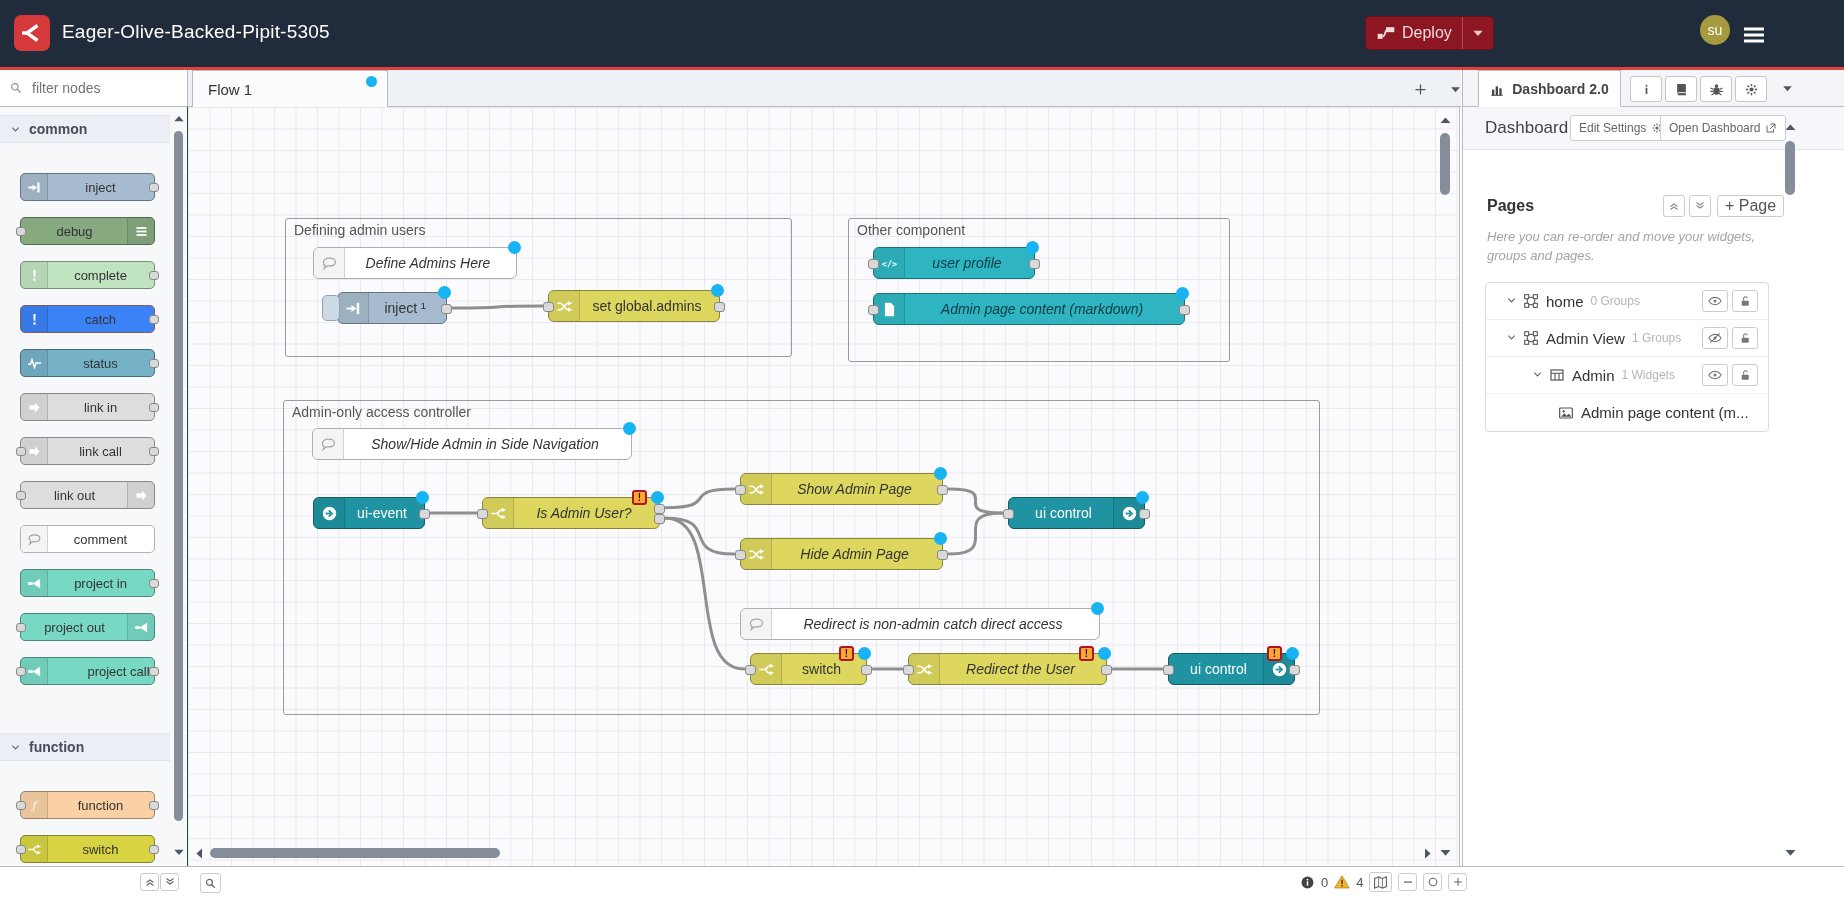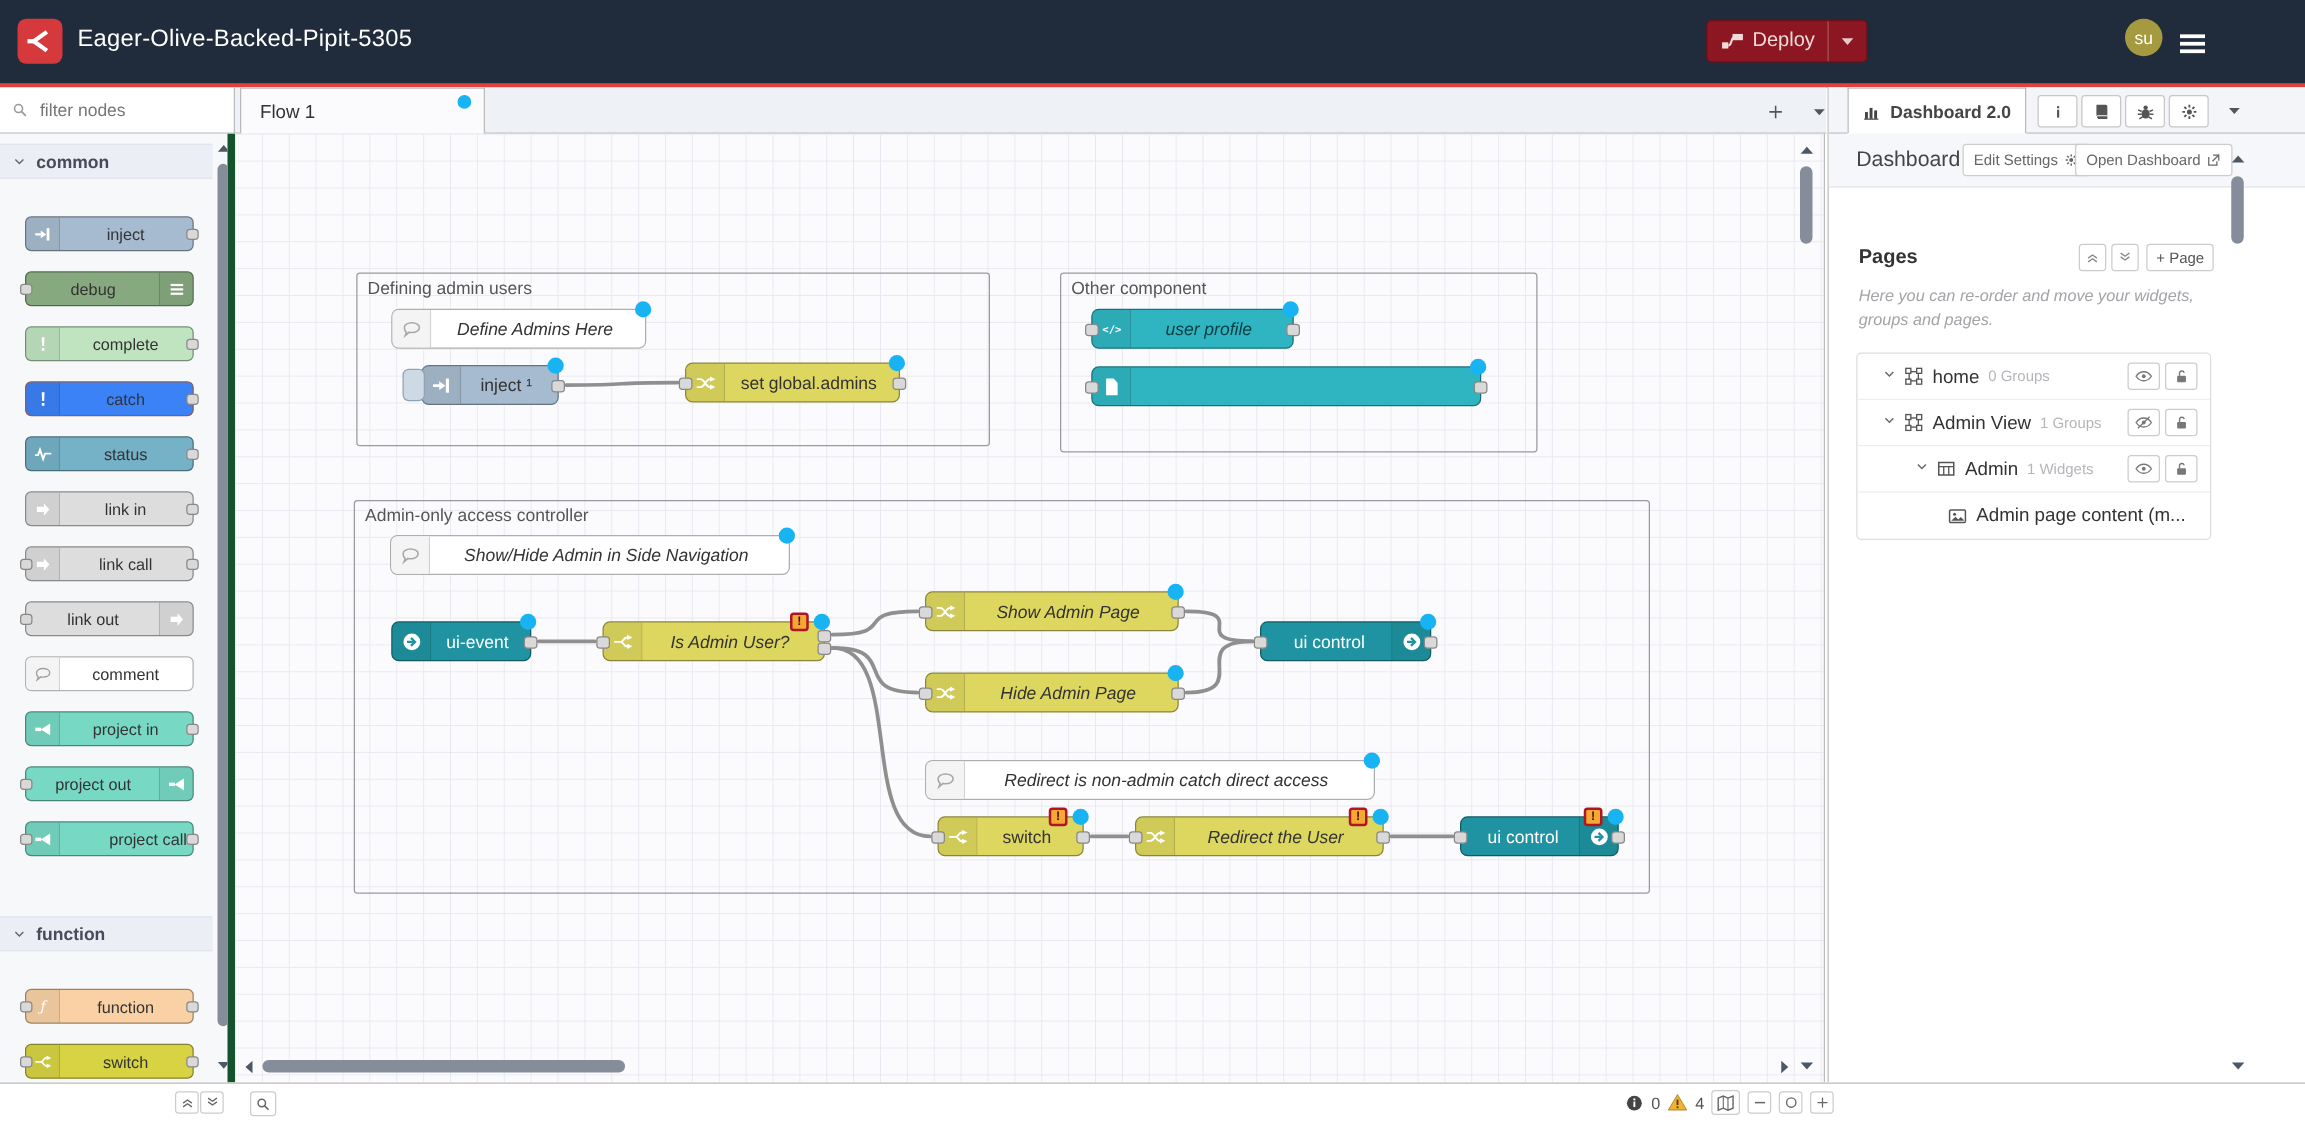--- a/index.html
+++ b/index.html
@@ -31,21 +31,21 @@
   .node{position:absolute;height:32px;border-radius:6px;border:1px solid #888;box-sizing:border-box;font-size:14px;color:#333;}
   .node .nlabel{position:absolute;top:0;bottom:0;display:flex;align-items:center;justify-content:center;white-space:nowrap;}
   .node .nicon{position:absolute;top:0;bottom:0;width:30px;display:flex;align-items:center;justify-content:center;background:rgba(0,0,0,0.06);}
   .node .nicon.left{left:0;border-right:1px solid rgba(0,0,0,0.14);border-radius:5px 0 0 5px;}
   .node .nicon.right{right:0;border-left:1px solid rgba(0,0,0,0.14);border-radius:0 5px 5px 0;}
   .port{position:absolute;width:11px;height:10px;background:#d9d9d9;border:1px solid #888;border-radius:3px;box-sizing:border-box;}
   .cdot{position:absolute;top:-7px;width:13px;height:13px;border-radius:50%;background:#17b3f2;}
   .wbadge{position:absolute;top:-8px;width:15px;height:15px;background:#f7a832;border:2px solid #ad1625;border-radius:3px;box-sizing:border-box;color:#4d0b00;font-size:10px;font-weight:bold;line-height:11px;text-align:center;}
   .injbtn{position:absolute;left:-16px;top:2px;width:18px;height:26px;background:#cdd9e4;border:1px solid #8fa3b5;border-radius:5px;box-sizing:border-box;}
   
-  #palette{position:absolute;left:0;top:107px;width:188px;height:759px;background:#f7f8fa;border-right:6px solid #14532d;box-sizing:border-box;overflow:hidden;}
+  #palette{position:absolute;left:0;top:107px;width:188px;height:759px;background:#f7f8fa;border-right:1px solid #14532d;box-sizing:border-box;overflow:hidden;}
   .pcat-hdr{height:26px;margin-top:8px;background:#eceef6;border-top:1px solid #e2e4ee;border-bottom:1px solid #e2e4ee;display:flex;align-items:center;color:#4a4a5a;font-weight:bold;font-size:14px;padding-left:10px;gap:8px;}
   .pcat-items{padding:30px 0 24px 0;}
   .pitem{position:relative;width:135px;height:28px;margin:0 0 16px 20px;border-radius:5px;border:1px solid #888;box-sizing:border-box;font-size:13px;color:#333;cursor:grab;}
   .pitem .plabel{position:absolute;top:0;bottom:0;display:flex;align-items:center;justify-content:center;white-space:nowrap;}
   .pitem .picon{position:absolute;top:0;bottom:0;width:26px;display:flex;align-items:center;justify-content:center;background:rgba(0,0,0,0.06);}
   .pitem .picon.left{left:0;border-right:1px solid rgba(0,0,0,0.14);border-radius:4px 0 0 4px;}
   .pitem .picon.right{right:0;border-left:1px solid rgba(0,0,0,0.14);border-radius:0 4px 4px 0;}
   .pport{position:absolute;width:10px;height:9px;background:#d9d9d9;border:1px solid #888;border-radius:3px;box-sizing:border-box;top:9px;}
   
   .caret{position:absolute;color:#4c5866;cursor:pointer;}
@@ -57,21 +57,21 @@
   .sb-tool{position:absolute;top:6px;width:32px;height:26px;background:#fff;border:1px solid #c7c7c7;border-radius:3px;box-sizing:border-box;display:flex;align-items:center;justify-content:center;color:#555;cursor:pointer;}
   #sb-dash{position:absolute;left:0;top:37px;width:100%;height:43px;background:#f6f7fb;border-bottom:1px solid #e3e3ea;box-sizing:border-box;}
   #sb-dash .dtitle{position:absolute;left:22px;top:11px;font-size:17px;color:#444;}
   .sb-btn{position:absolute;top:8px;height:26px;background:#fff;border:1px solid #ccc;border-radius:3px;box-sizing:border-box;display:flex;align-items:center;justify-content:center;gap:5px;font-size:12px;color:#666;cursor:pointer;padding:0 8px;}
   #sb-tabs{position:absolute;left:0;top:80px;width:100%;height:40px;border-bottom:1px solid #bbb;box-sizing:border-box;}
   .sbtab{position:absolute;top:0;height:40px;width:96px;box-sizing:border-box;display:flex;align-items:center;justify-content:center;font-size:15px;cursor:pointer;}
   .sbtab.on{background:#fff;border:1px solid #bbb;border-bottom:1px solid #fff;color:#203646;font-weight:bold;}
   .sbtab.off{background:#e8ebf3;border:1px solid #c9cdd8;color:#667;}
   #pages-hdr{position:absolute;left:24px;top:127px;font-size:16px;font-weight:bold;color:#333;}
   .pg-mini{position:absolute;top:125px;width:22px;height:22px;background:#fff;border:1px solid #ccc;border-radius:3px;box-sizing:border-box;display:flex;align-items:center;justify-content:center;color:#888;cursor:pointer;}
-  #pg-add{position:absolute;left:254px;top:125px;height:22px;padding:0 7px;background:#fff;border:1px solid #ccc;border-radius:3px;box-sizing:border-box;display:flex;align-items:center;font-size:12px;color:#555;cursor:pointer;}
+  #pg-add{position:absolute;left:254px;top:125px;height:22px;padding:0 7px;background:#fff;border:1px solid #ccc;border-radius:3px;box-sizing:border-box;display:flex;align-items:center;font-size:16px;color:#555;cursor:pointer;}
   #pg-help{position:absolute;left:24px;top:158px;width:292px;font-style:italic;color:#a3a3a8;font-size:13px;line-height:1.45;}
   #tree{position:absolute;left:22px;top:212px;width:282px;border:1px solid #ddd;border-radius:4px;background:#fff;}
   .trow{position:relative;height:37px;border-bottom:1px solid #eee;display:flex;align-items:center;box-sizing:border-box;}
   .trow:last-child{border-bottom:none;}
   .trow .tchev{color:#666;margin-right:6px;}
   .trow .ticon{color:#555;margin-right:7px;display:flex;}
   .trow .tname{font-size:15px;color:#333;white-space:nowrap;}
   .trow .tcount{font-size:12px;color:#b5b5bb;margin-left:7px;white-space:nowrap;}
   .tr-btn{position:absolute;top:7px;width:26px;height:22px;background:#fff;border:1px solid #ccc;border-radius:3px;box-sizing:border-box;display:flex;align-items:center;justify-content:center;color:#777;cursor:pointer;}
   
@@ -434,20 +434,21 @@
           <span class="cdot" style="right: -5px; background: rgb(23, 179, 242);"></span>
         </div>
         <div class="node" style="left: 685px; top: 186px; width: 312px; background: rgb(47, 181, 194); border-color: rgb(29, 112, 120); --nc: #2fb5c2;">
           <span class="nicon left" style="color: rgb(255, 255, 255);">
             <span class="ic" style="width: 17px; height: 17px;">
               <svg viewBox="0 0 24 24" fill="currentColor">
                 <path d="M5.5 2.5h8.5l4.5 5v14H5.5z"></path>
               </svg>
             </span>
           </span>
+          <span class="nlabel" style="font-style: italic; color: rgb(8, 60, 66); left: 30px; right: 4px;">Admin page content (markdown)</span>
           <span class="port" style="left: -6px; top: 11px;"></span>
           <span class="port" style="right: -6px; top: 11px;"></span>
           <span class="cdot" style="right: -5px; background: rgb(23, 179, 242);"></span>
         </div>
         <div class="node" style="left: 124px; top: 321px; width: 320px; background: rgb(255, 255, 255); border-color: rgb(174, 174, 174);">
           <span class="nicon left" style="color: rgb(168, 168, 168); background: rgb(244, 244, 244);">
             <span class="ic" style="width: 17px; height: 17px;">
               <svg viewBox="0 0 24 24" fill="currentColor">
                 <path d="M12 4.5c5 0 8.5 2.4 8.5 5.5s-3.5 5.5-8.5 5.5c-1 0-2-.1-2.9-.3L4.5 19l1.4-3.6C4.3 14.2 3.5 12.2 3.5 10c0-3.1 3.5-5.5 8.5-5.5z" fill="none" stroke="currentColor" stroke-width="1.8"></path>
               </svg>

